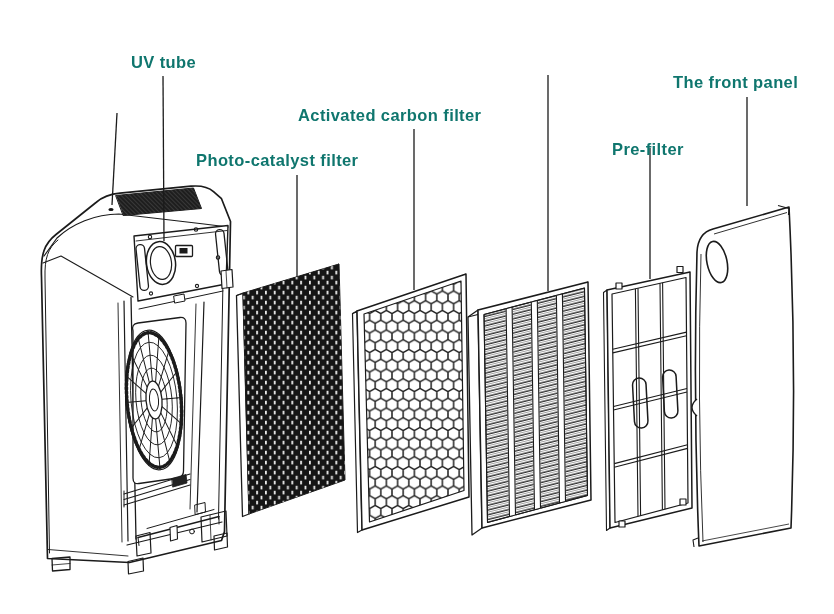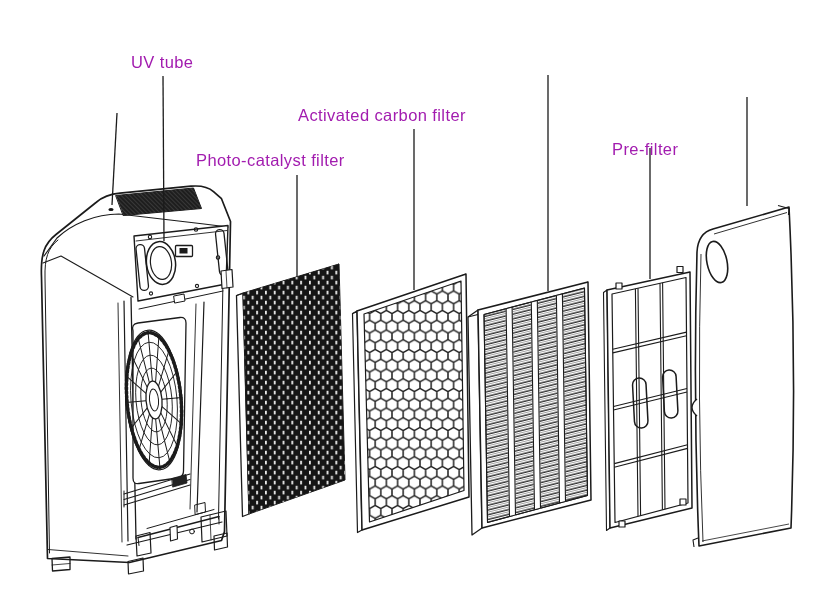--- a/index.html
+++ b/index.html
@@ -2,22 +2,22 @@
 <html><head>
 <meta charset="utf-8">
 <style>
   html,body{margin:0;padding:0;background:#ffffff;}
   .canvas{
     position:relative;width:834px;height:614px;background:#ffffff;overflow:hidden;
     font-family:"Liberation Sans", sans-serif;
   }
   .art{position:absolute;left:0;top:0;}
   .lbl{
-    position:absolute;color:#a21caf;font-size:16.5px;line-height:19px;
-    letter-spacing:0.4px;white-space:nowrap;font-weight:normal;
+    position:absolute;color:#0f766e;font-size:16.5px;line-height:19px;
+    letter-spacing:0.4px;white-space:nowrap;font-weight:bold;
   }
 </style>
 </head>
 <body>
 
 <div class="canvas">
 
 <svg class="art" width="834" height="614" viewBox="0 0 834 614">
   <defs>
     <pattern id="dots" width="8.8" height="10" patternUnits="userSpaceOnUse">
@@ -215,14 +215,15 @@
     <line x1="548" y1="75" x2="548" y2="291"></line>
     <line x1="650" y1="148" x2="650" y2="279"></line>
     <line x1="747" y1="97" x2="747" y2="206"></line>
   </g>
 </svg>
 
 <div class="lbl" style="left:131px;top:53px">UV tube</div>
 <div class="lbl" style="left:298px;top:106px">Activated carbon filter</div>
 <div class="lbl" style="left:196px;top:151px">Photo-catalyst filter</div>
 <div class="lbl" style="left:612px;top:140px">Pre-filter</div>
+<div class="lbl" style="left:673px;top:73px">The front panel</div>
 
 </div>
 
 </body></html>

